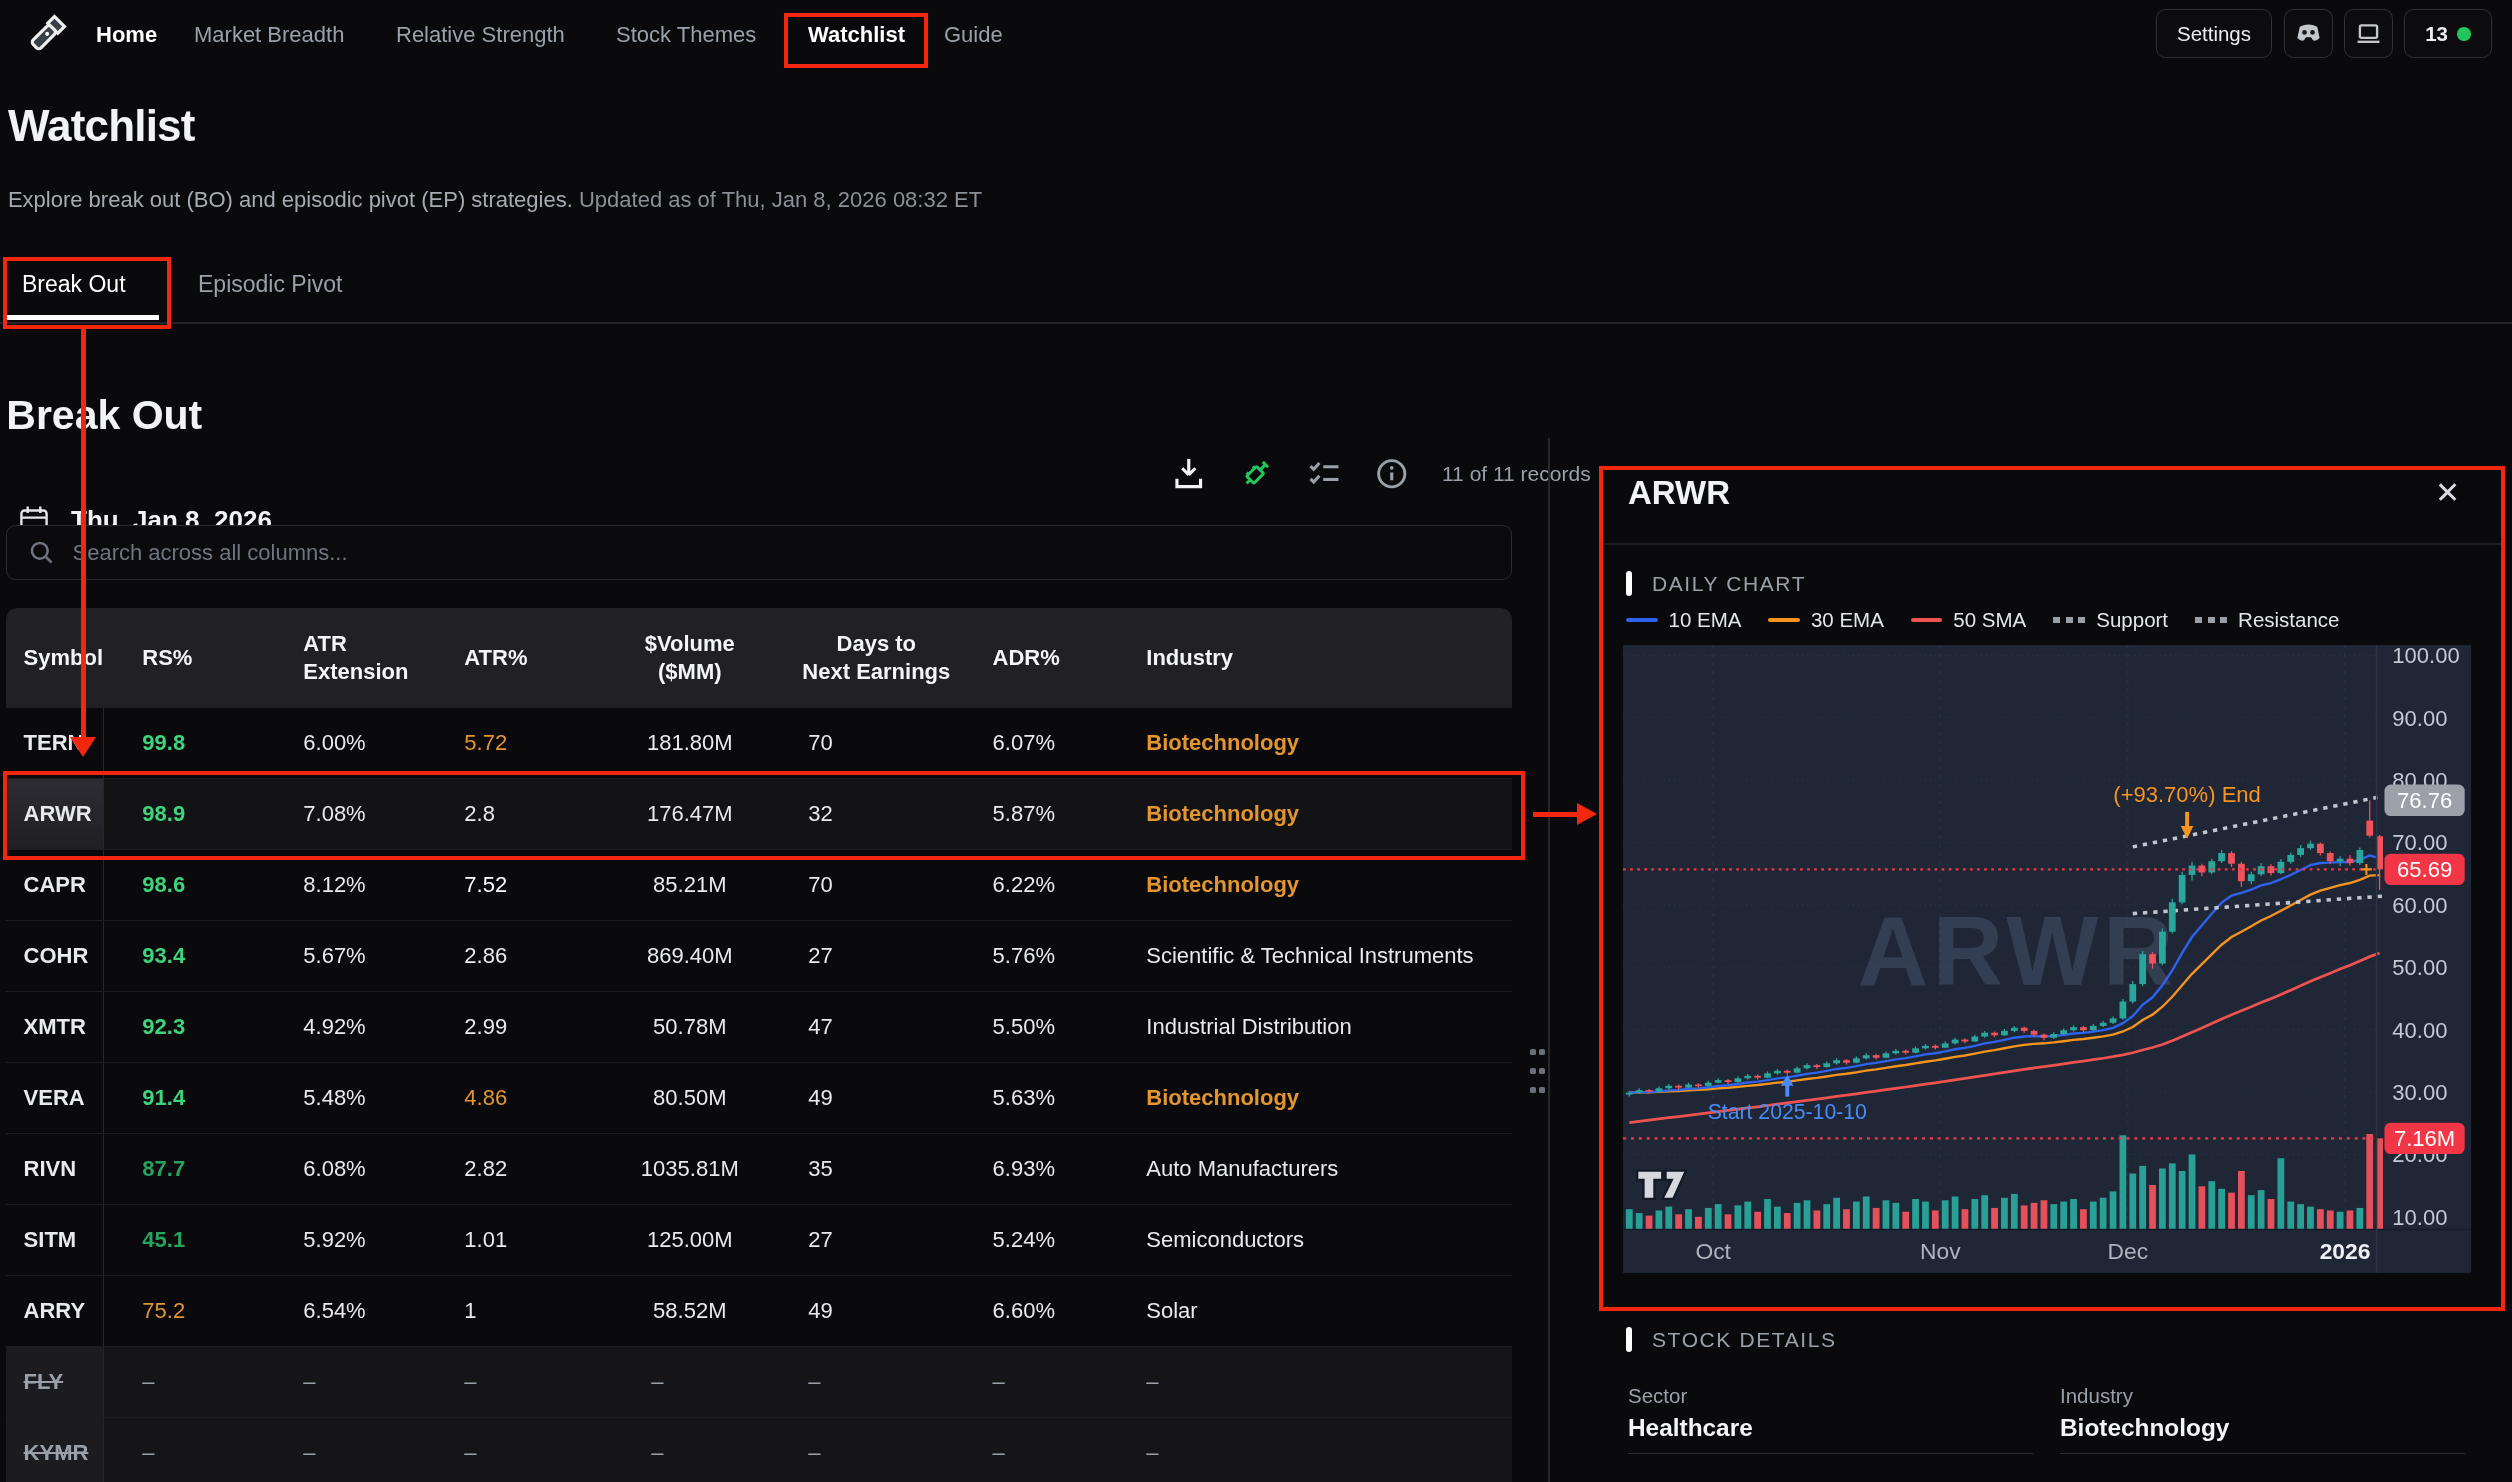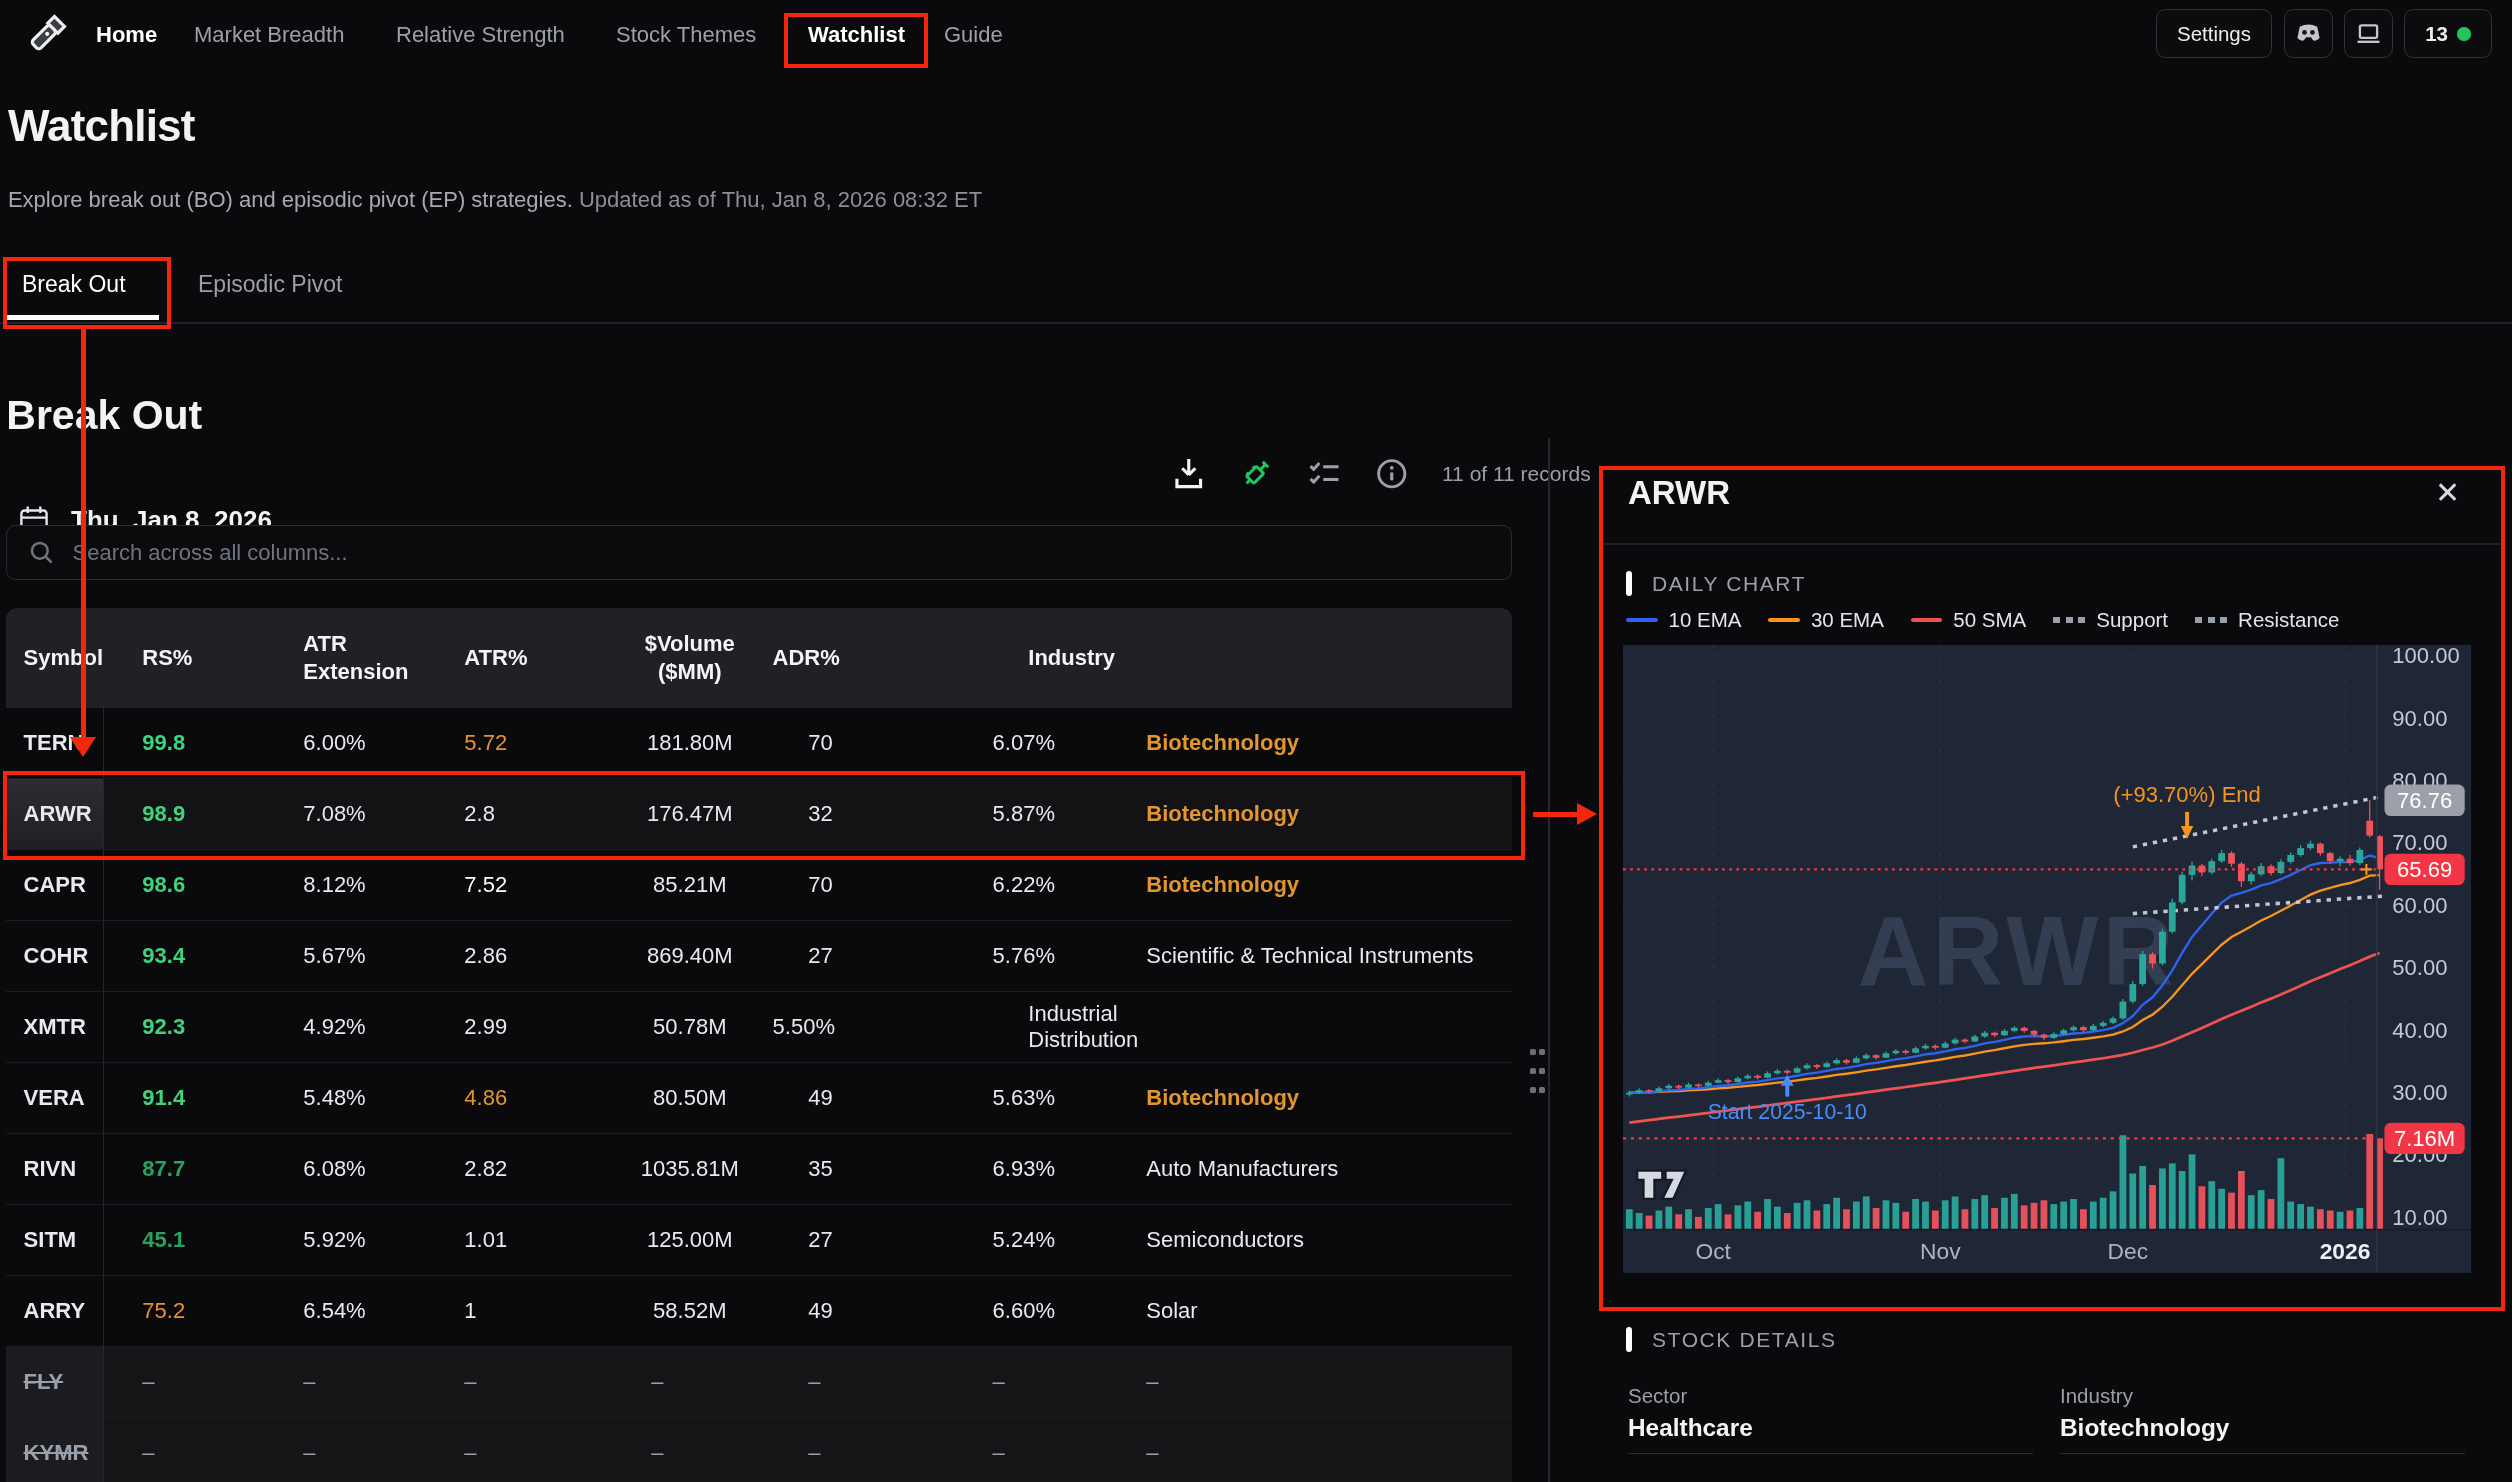--- a/index.html
+++ b/index.html
@@ -198,20 +198,24 @@
         <div class="th pl48">
           <span>ATR Extension</span>
         </div>
         <div class="th pl48">
           <span>ATR%</span>
         </div>
         <div class="th ctr ctr" style="text-align: center;">
           <span>$Volume</span>
           <span>($MM)</span>
         </div>
+        <div class="th ctr ctr" style="text-align: center;">
+          <span>Days to</span>
+          <span>Next Earnings</span>
+        </div>
         <div class="th pl8">
           <span>ADR%</span>
         </div>
         <div class="th pl53">
           <span>Industry</span>
         </div>
       </div>
     <div id="tbl-body">
         <div class="row">
           <div class="td pl22 sym">TERN</div>
@@ -252,20 +256,21 @@
           <div class="td pl53">27</div>
           <div class="td pl8">5.76%</div>
           <div class="td pl53 ">Scientific &amp; Technical Instruments</div>
         </div>
         <div class="row">
           <div class="td pl22 sym">XMTR</div>
           <div class="td pl48 t-green">92.3</div>
           <div class="td pl48">4.92%</div>
           <div class="td pl48 ">2.99</div>
           <div class="td ctr">50.78M</div>
+          <div class="td pl53">47</div>
           <div class="td pl8">5.50%</div>
           <div class="td pl53 ">Industrial Distribution</div>
         </div>
         <div class="row">
           <div class="td pl22 sym">VERA</div>
           <div class="td pl48 t-green">91.4</div>
           <div class="td pl48">5.48%</div>
           <div class="td pl48 t-orange">4.86</div>
           <div class="td ctr">80.50M</div>
           <div class="td pl53">49</div>

